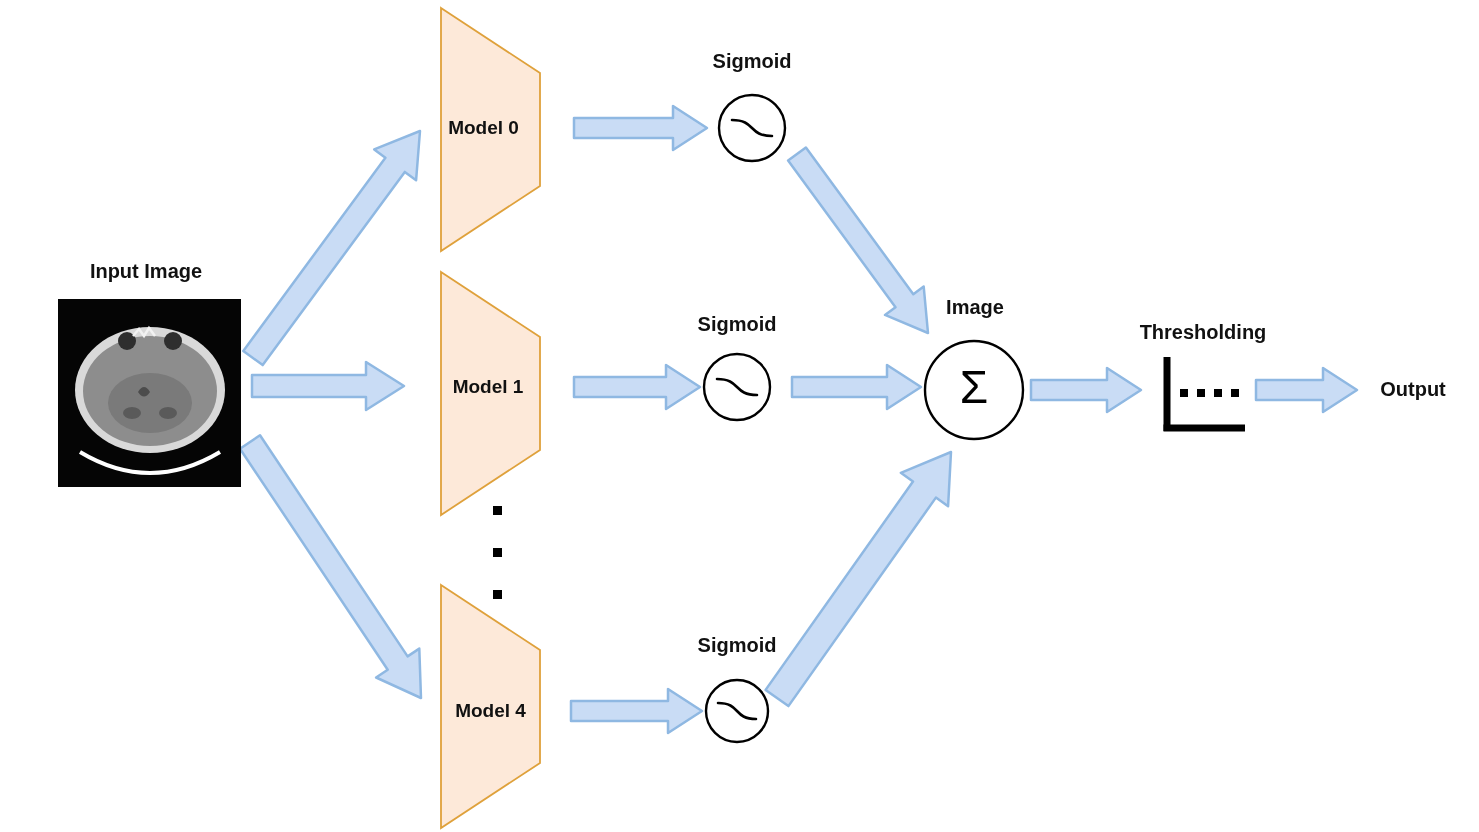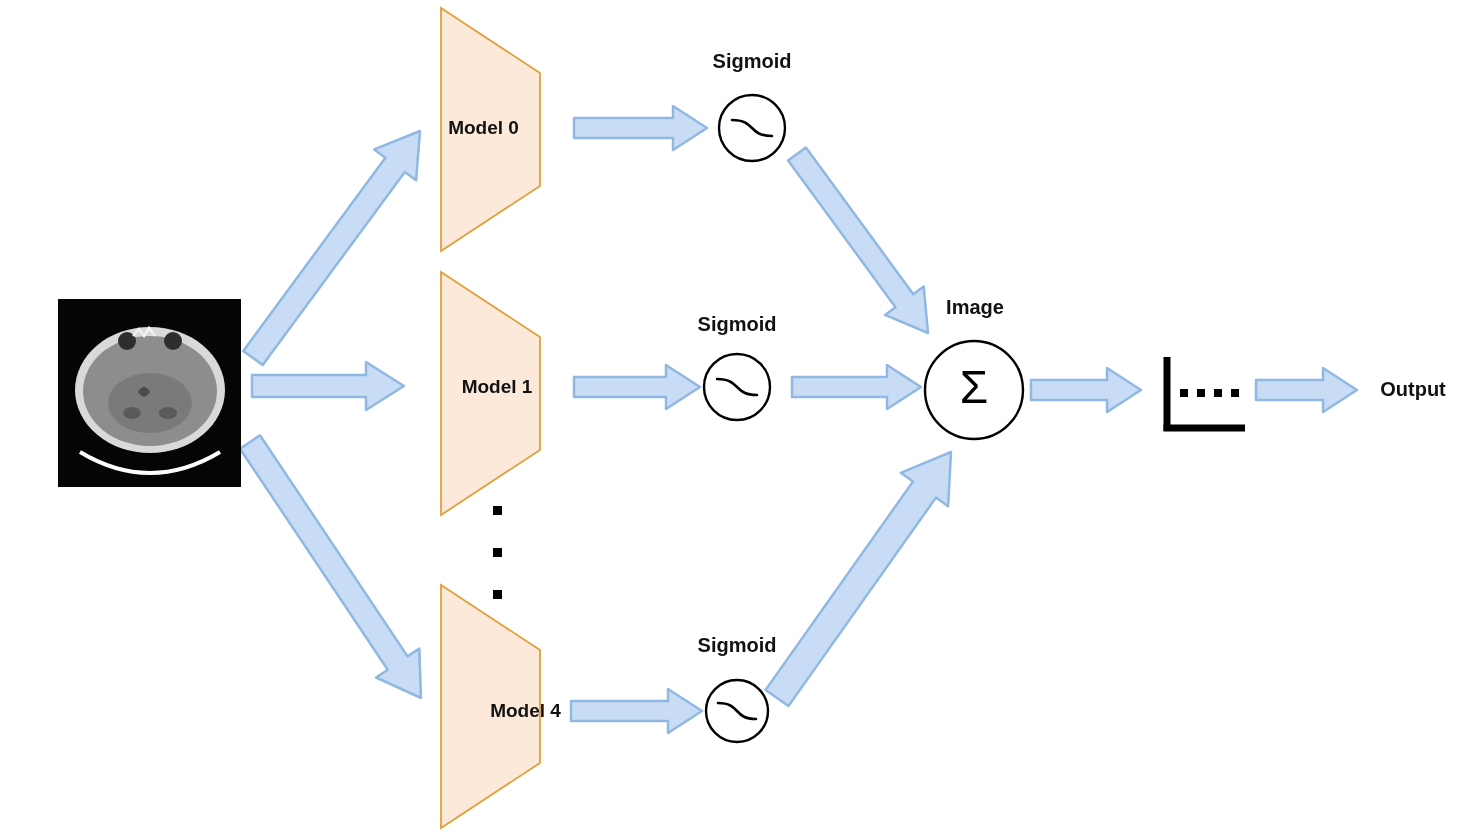--- a/index.html
+++ b/index.html
@@ -106,33 +106,35 @@
 
     <circle class="node" cx="974" cy="390" r="49"></circle>
 
     <g stroke="#000000">
       <line x1="1167" y1="357" x2="1167" y2="431" stroke-width="7"></line>
       <line x1="1163.5" y1="428" x2="1245" y2="428" stroke-width="7"></line>
       <line x1="1180" y1="393" x2="1247" y2="393" stroke-width="8" stroke-dasharray="8 9"></line>
     </g>
   </svg>
 
+  <div class="label lg" style="left:40px; top:260px; width:212px;">Input Image</div>
 
   <div class="label md" style="left:441px; top:117px; width:85px;">Model 0</div>
-  <div class="label md" style="left:450px; top:376px; width:94px;">Model 1</div>
-  <div class="label md" style="left:441px; top:700px; width:99px;margin-left:35px;">Model 4</div>
+  <div class="label md" style="left:441px; top:376px; width:94px;">Model 1</div>
+  <div class="label md" style="left:441px; top:700px; width:99px;">Model 4</div>
 
   <div class="dots">
     <span></span>
     <span></span>
     <span></span>
   </div>
 
   <div class="label lg" style="left:682px; top:50px; width:140px;">Sigmoid</div>
   <div class="label lg" style="left:667px; top:313px; width:140px;">Sigmoid</div>
   <div class="label lg" style="left:667px; top:634px; width:140px;">Sigmoid</div>
 
   <div class="label lg" style="left:905px; top:296px; width:140px;">Image</div>
   <div class="sigma" style="left:934px; top:364px; width:80px;">Σ</div>
 
+  <div class="label lg" style="left:1103px; top:321px; width:200px;">Thresholding</div>
 
   <div class="label lg" style="left:1343px; top:378px; width:140px;">Output</div>
 </div>
 
 </body></html>

